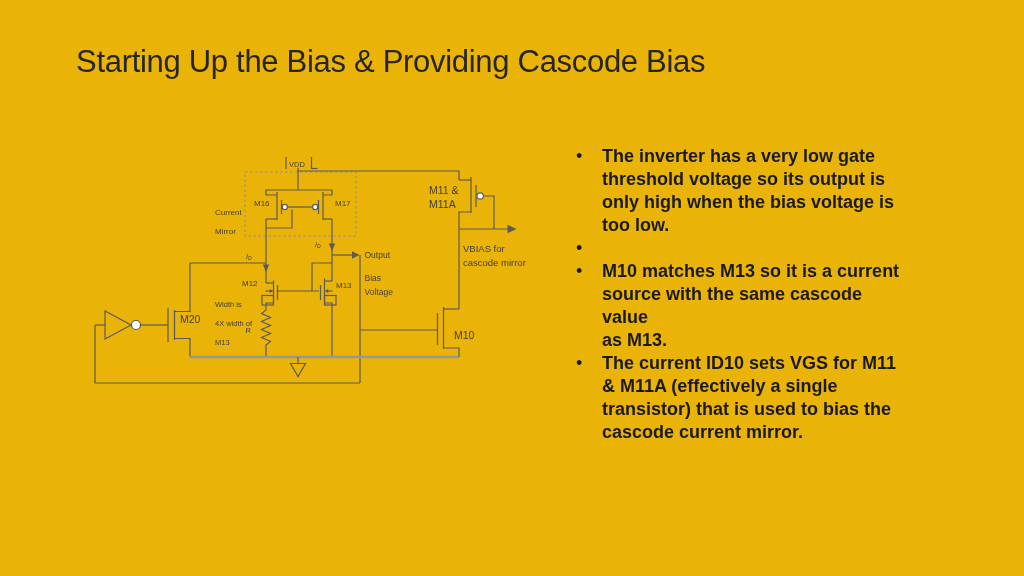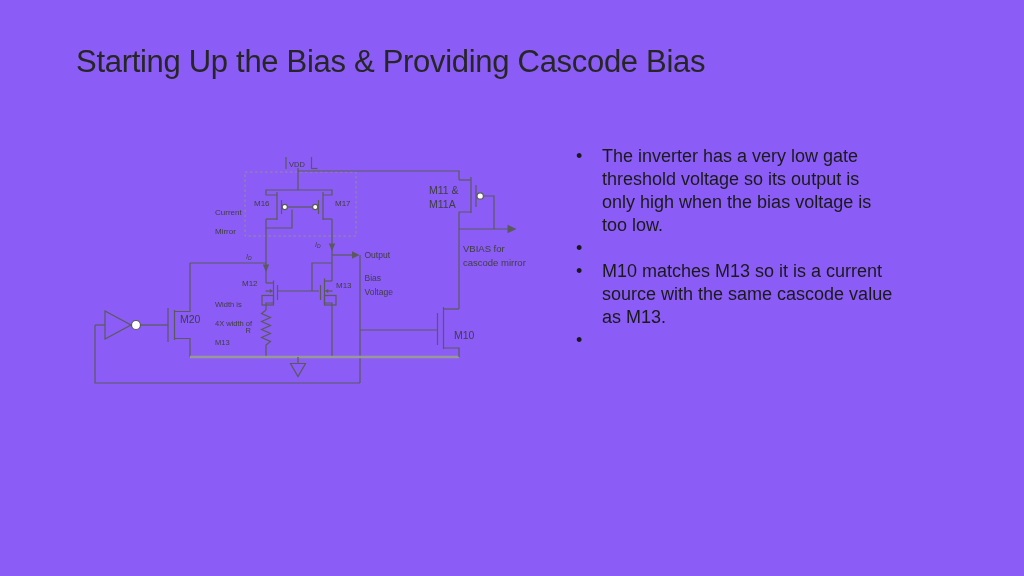--- a/index.html
+++ b/index.html
@@ -1,26 +1,26 @@
 <!DOCTYPE html>
 <html style="--wire: #5a5a5a; --rail: #989898; --label: #3f3f3f; --title: #262626;"><head>
 <meta charset="utf-8">
 <style>
   html,body{margin:0;padding:0;}
   body{width:1024px;height:576px;background:#fff;font-family:"Liberation Sans",sans-serif;overflow:hidden;position:relative;}
-  .slide{position:absolute;inset:0;background:#8b5cf6;}
+  .slide{position:absolute;inset:0;background:#eab308;}
   .title{
     position:absolute;left:76px;top:44px;
     font-size:31px;font-weight:400;letter-spacing:-0.3px;
     color:var(--title,#262626);white-space:nowrap;
   }
   .bullets{position:absolute;left:576px;top:145px;width:330px;color:#1a1a1a;}
   .bullet{display:flex;align-items:flex-start;font-size:18px;line-height:23px;}
   .bullet .marker{width:26px;flex:0 0 26px;}
-  .bullet .btext{white-space:pre-line;}
+  .bullet .btext{white-space:pre-line;font-weight:bold;}
   svg text{fill:var(--label,#3f3f3f);font-family:"Liberation Sans",sans-serif;}
   svg .w{stroke:var(--wire,#5a5a5a);stroke-width:1.2;fill:none;}
   svg .rail{stroke:var(--rail,#979797);stroke-width:2.4;fill:none;}
   svg .ah{fill:var(--wire,#5a5a5a);stroke:none;}
   svg .dash{stroke:#8f8f8f;stroke-width:1;fill:none;stroke-dasharray:2.5 2.5;}
   svg .bub{stroke:var(--wire,#5a5a5a);stroke-width:1.2;fill:#ffffff;}
 </style>
 </head>
 <body>
 
@@ -176,16 +176,20 @@
       <span class="marker">•</span>
     </div>
     <div class="bullet">
       <span class="marker">•</span>
       <span class="btext">M10 matches M13 so it is a current
 source with the same cascode value
 as M13.</span>
     </div>
     <div class="bullet">
       <span class="marker">•</span>
+      <span class="btext">The current ID10 sets VGS for M11
+&amp; M11A (effectively a single
+transistor) that is used to bias the
+cascode current mirror.</span>
     </div>
   </div>
 
 </div>
 
 </body></html>

